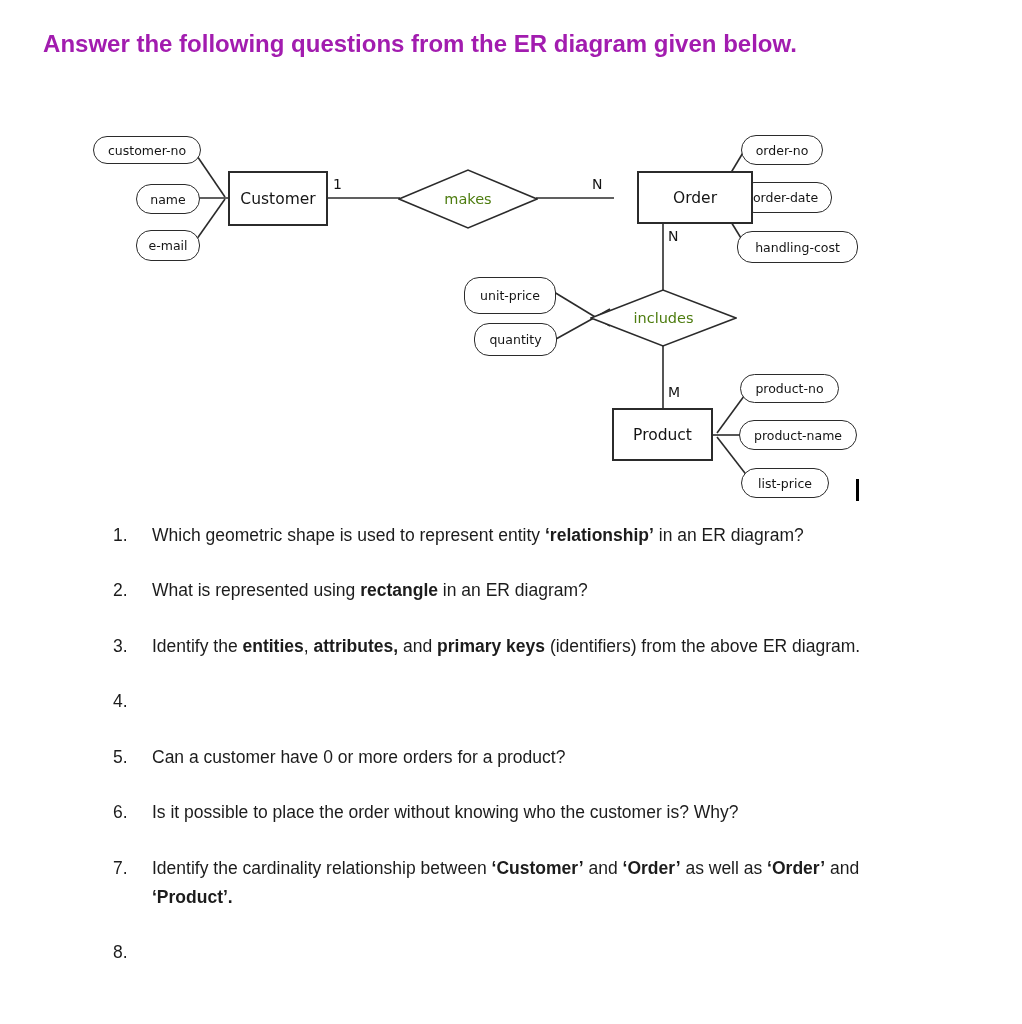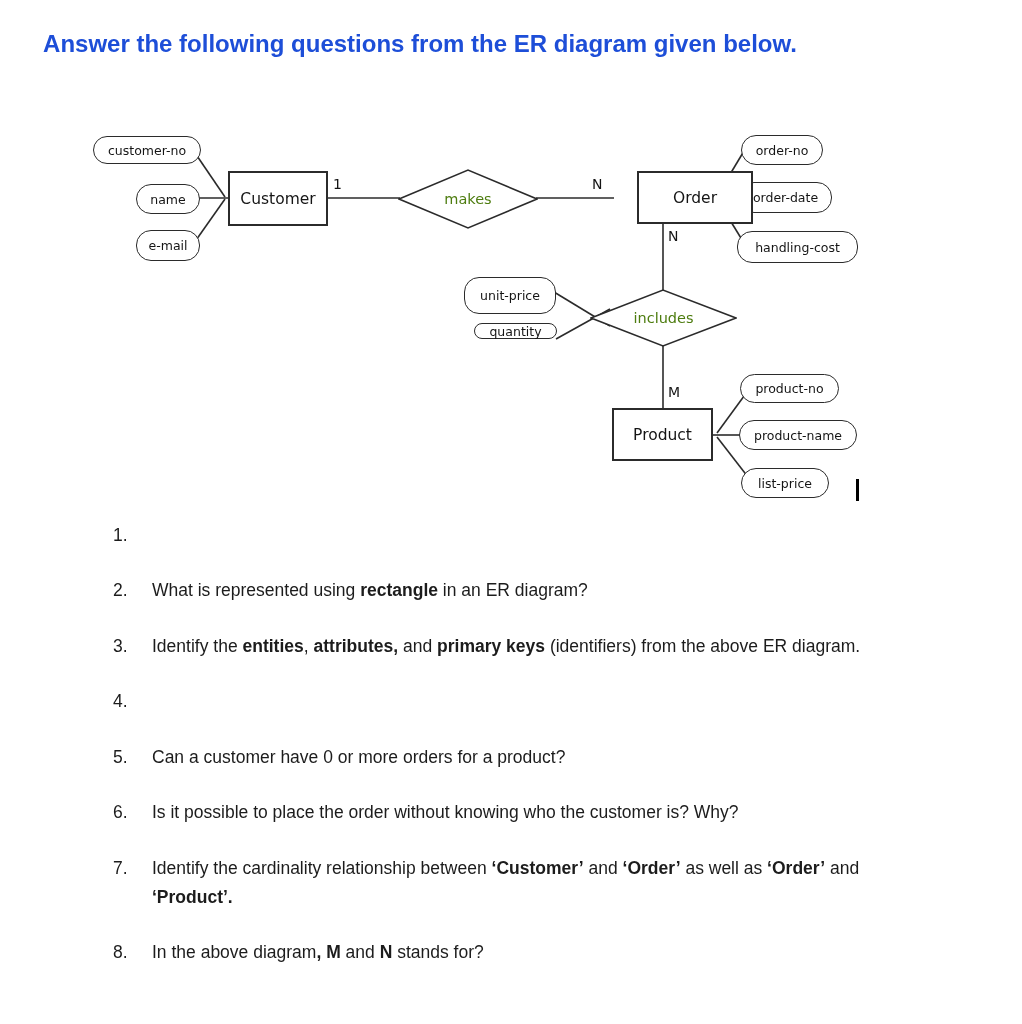--- a/index.html
+++ b/index.html
@@ -2,21 +2,21 @@
 <html><head>
 <meta charset="utf-8">
 <style>
   html,body { margin:0; padding:0; }
   body {
     width:1022px; height:1024px; background:#ffffff; position:relative;
     font-family:"Liberation Sans", sans-serif; color:#1b1b1b; overflow:hidden;
   }
   .page-title {
     position:absolute; top:14px; left:0; width:840px; text-align:center;
-    font-size:24px; font-weight:700; color:#1d4ed8; letter-spacing:0;
+    font-size:24px; font-weight:700; color:#a21caf; letter-spacing:0;
   }
   
   .lines { position:absolute; left:0; top:0; z-index:1; }
   .entity {
     position:absolute; box-sizing:border-box; z-index:2;
     border:2px solid #2b2b2b; background:#fff;
     display:flex; align-items:center; justify-content:center;
     font-family:"DejaVu Sans", sans-serif; font-size:15.5px; color:#151515;
   }
   .attr {
@@ -79,21 +79,21 @@
     </g>
   </svg>
 
   <div class="attr key" style="left:93px;  top:136px; width:108px; height:28px;">customer-no</div>
   <div class="attr" style="left:136px; top:184px; width:64px;  height:30px;">name</div>
   <div class="attr" style="left:136px; top:230px; width:64px;  height:31px;">e-mail</div>
   <div class="attr key" style="left:741px; top:135px; width:82px;  height:30px;">order-no</div>
   <div class="attr" style="left:739px; top:182px; width:93px;  height:31px;">order-date</div>
   <div class="attr" style="left:737px; top:231px; width:121px; height:32px;">handling-cost</div>
   <div class="attr" style="left:464px; top:277px; width:92px;  height:37px;">unit-price</div>
-  <div class="attr" style="left:474px; top:323px; width:83px;  height:16px;">quantity</div>
+  <div class="attr" style="left:474px; top:323px; width:83px;  height:33px;">quantity</div>
   <div class="attr key" style="left:740px; top:374px; width:99px;  height:29px;">product-no</div>
   <div class="attr" style="left:739px; top:420px; width:118px; height:30px;">product-name</div>
   <div class="attr" style="left:741px; top:468px; width:88px;  height:30px;">list-price</div>
 
   <div class="entity" style="left:228px; top:171px; width:100px; height:55px;">Customer</div>
   <div class="entity" style="left:637px; top:171px; width:116px; height:53px;">Order</div>
   <div class="entity" style="left:612px; top:408px; width:101px; height:53px;">Product</div>
 
   <div class="diamond" style="left:398px; top:169px; width:140px; height:60px;">
     <svg width="140" height="60">
@@ -112,20 +112,21 @@
   <span class="card" style="left:592px; top:176px;">N</span>
   <span class="card" style="left:668px; top:228px;">N</span>
   <span class="card" style="left:668px; top:384px;">M</span>
 
   <div class="text-cursor" style="left:856px; top:479px;"></div>
 </div>
 
 <div>
   <div class="question" style="top:521px;">
     <span class="qnum">1.</span>
+    <div class="qtext"><span>Which geometric shape is used to represent entity </span><b>‘relationship’</b><span> in an ER diagram?</span></div>
   </div>
   <div class="question" style="top:576px;">
     <span class="qnum">2.</span>
     <div class="qtext"><span>What is represented using </span><b>rectangle</b><span> in an ER diagram?</span></div>
   </div>
   <div class="question" style="top:632px;">
     <span class="qnum">3.</span>
     <div class="qtext"><span>Identify the </span><b>entities</b><span>, </span><b>attributes,</b><span> and </span><b>primary keys</b><span> (identifiers) from the above ER diagram.</span></div>
   </div>
   <div class="question" style="top:687px;">
@@ -138,15 +139,14 @@
   <div class="question" style="top:798px;">
     <span class="qnum">6.</span>
     <div class="qtext"><span>Is it possible to place the order without knowing who the customer is? Why?</span></div>
   </div>
   <div class="question" style="top:854px;">
     <span class="qnum">7.</span>
     <div class="qtext"><span>Identify the cardinality relationship between </span><b>‘Customer’</b><span> and </span><b>‘Order’</b><span> as well as </span><b>‘Order’</b><span> and</span><br><b>‘Product’.</b></div>
   </div>
   <div class="question" style="top:938px;">
     <span class="qnum">8.</span>
-    <div class="qtext"><span>In the above diagram</span><b>, M</b><span> and </span><b>N</b><span> stands for?</span></div>
   </div>
 </div>
 
 </body></html>

